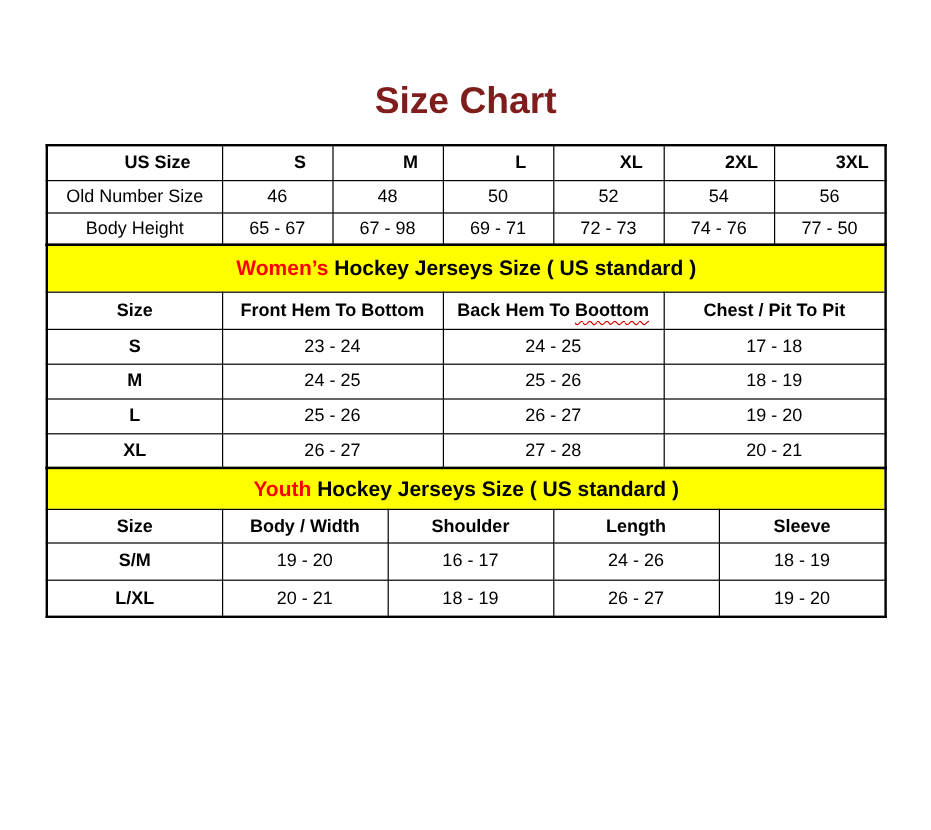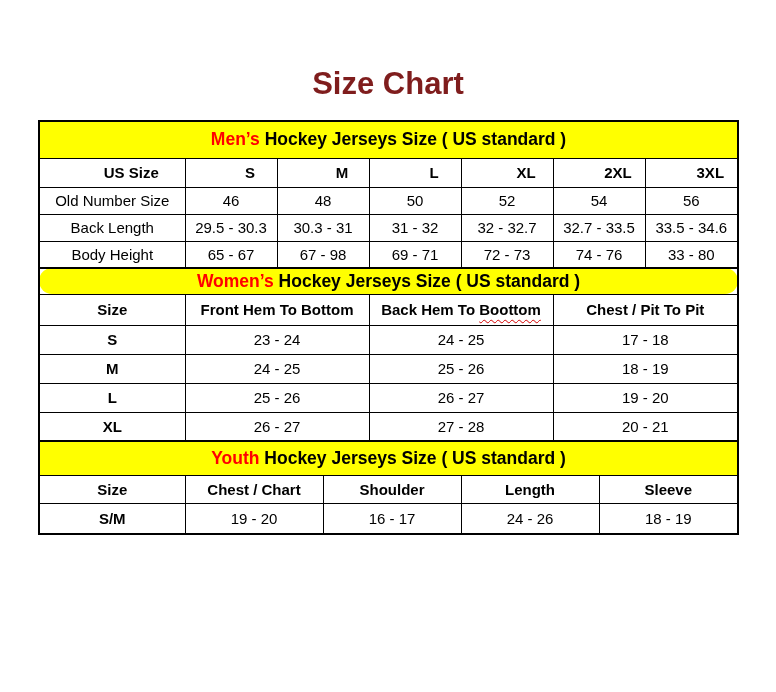--- a/index.html
+++ b/index.html
@@ -47,21 +47,21 @@
     font-size: 17.5px;
     border-left: none; border-right: none;
   }
   .banner-accent { color: #FF0000; }
   tr.header-row td { font-weight: bold; }
   td.row-label-bold { font-weight: bold; }
   
   .mens   tr.banner-row td { height: 37px; }
   .mens   tr.header-row td { height: 29px; padding-left: 40px; }
   .mens   tr.data-row   td { height: 27px; }
-  .womens tr.banner-row td { height: 26px; border-radius: 14px; }
+  .womens tr.banner-row td { height: 39px; }
   .womens tr.header-row td { height: 31px; }
   .womens tr.data-row   td { height: 29px; }
   .youth  tr.banner-row td { height: 34px; }
   .youth  tr.header-row td { height: 28px; }
   .youth  tr.data-row   td { height: 31px; text-align: center; }
   .squiggle {
     text-decoration-line: underline;
     text-decoration-style: wavy;
     text-decoration-color: #D40000;
     text-decoration-thickness: 1px;
@@ -79,58 +79,46 @@
     <colgroup>
       <col style="width:146px">
         <col style="width:92px">
         <col style="width:92px">
         <col style="width:92px">
       <col style="width:92px">
         <col style="width:92px">
         <col style="width:93px">
     </colgroup>
     <tbody>
-      <tr class="banner-row">
-        <td colspan="7"><span class="banner-accent">Men’s</span><span> Hockey Jerseys Size ( US standard )</span></td>
-      </tr>
       <tr class="header-row">
         <td>US Size</td>
         <td>S</td>
         <td>M</td>
         <td>L</td>
         <td>XL</td>
         <td>2XL</td>
         <td>3XL</td>
       </tr>
       <tr class="data-row">
         <td>Old Number Size</td>
         <td>46</td>
         <td>48</td>
         <td>50</td>
         <td>52</td>
         <td>54</td>
         <td>56</td>
       </tr>
       <tr class="data-row">
-        <td>Back Length</td>
-        <td>29.5 - 30.3</td>
-        <td>30.3 - 31</td>
-        <td>31 - 32</td>
-        <td>32 - 32.7</td>
-        <td>32.7 - 33.5</td>
-        <td>33.5 - 34.6</td>
-      </tr>
-      <tr class="data-row">
         <td>Body Height</td>
         <td>65 - 67</td>
         <td>67 - 98</td>
         <td>69 - 71</td>
         <td>72 - 73</td>
         <td>74 - 76</td>
-        <td>33 - 80</td>
+        <td>77 - 50</td>
       </tr>
     </tbody>
   </table>
 
   <table class="womens">
     <colgroup>
       <col style="width:146px">
         <col style="width:184px">
         <col style="width:184px">
         <col style="width:185px">
@@ -179,28 +167,35 @@
         <col style="width:138px">
         <col style="width:138px">
         <col style="width:139px">
     </colgroup>
     <tbody>
       <tr class="banner-row">
         <td colspan="5"><span class="banner-accent">Youth</span><span> Hockey Jerseys Size ( US standard )</span></td>
       </tr>
       <tr class="header-row">
         <td>Size</td>
-        <td>Chest / Chart</td>
+        <td>Body / Width</td>
         <td>Shoulder</td>
         <td>Length</td>
         <td>Sleeve</td>
       </tr>
       <tr class="data-row">
         <td class="row-label-bold">S/M</td>
         <td>19 - 20</td>
         <td>16 - 17</td>
         <td>24 - 26</td>
         <td>18 - 19</td>
       </tr>
+      <tr class="data-row">
+        <td class="row-label-bold">L/XL</td>
+        <td>20 - 21</td>
+        <td>18 - 19</td>
+        <td>26 - 27</td>
+        <td>19 - 20</td>
+      </tr>
     </tbody>
   </table>
 
 </div>
 
 </body></html>

